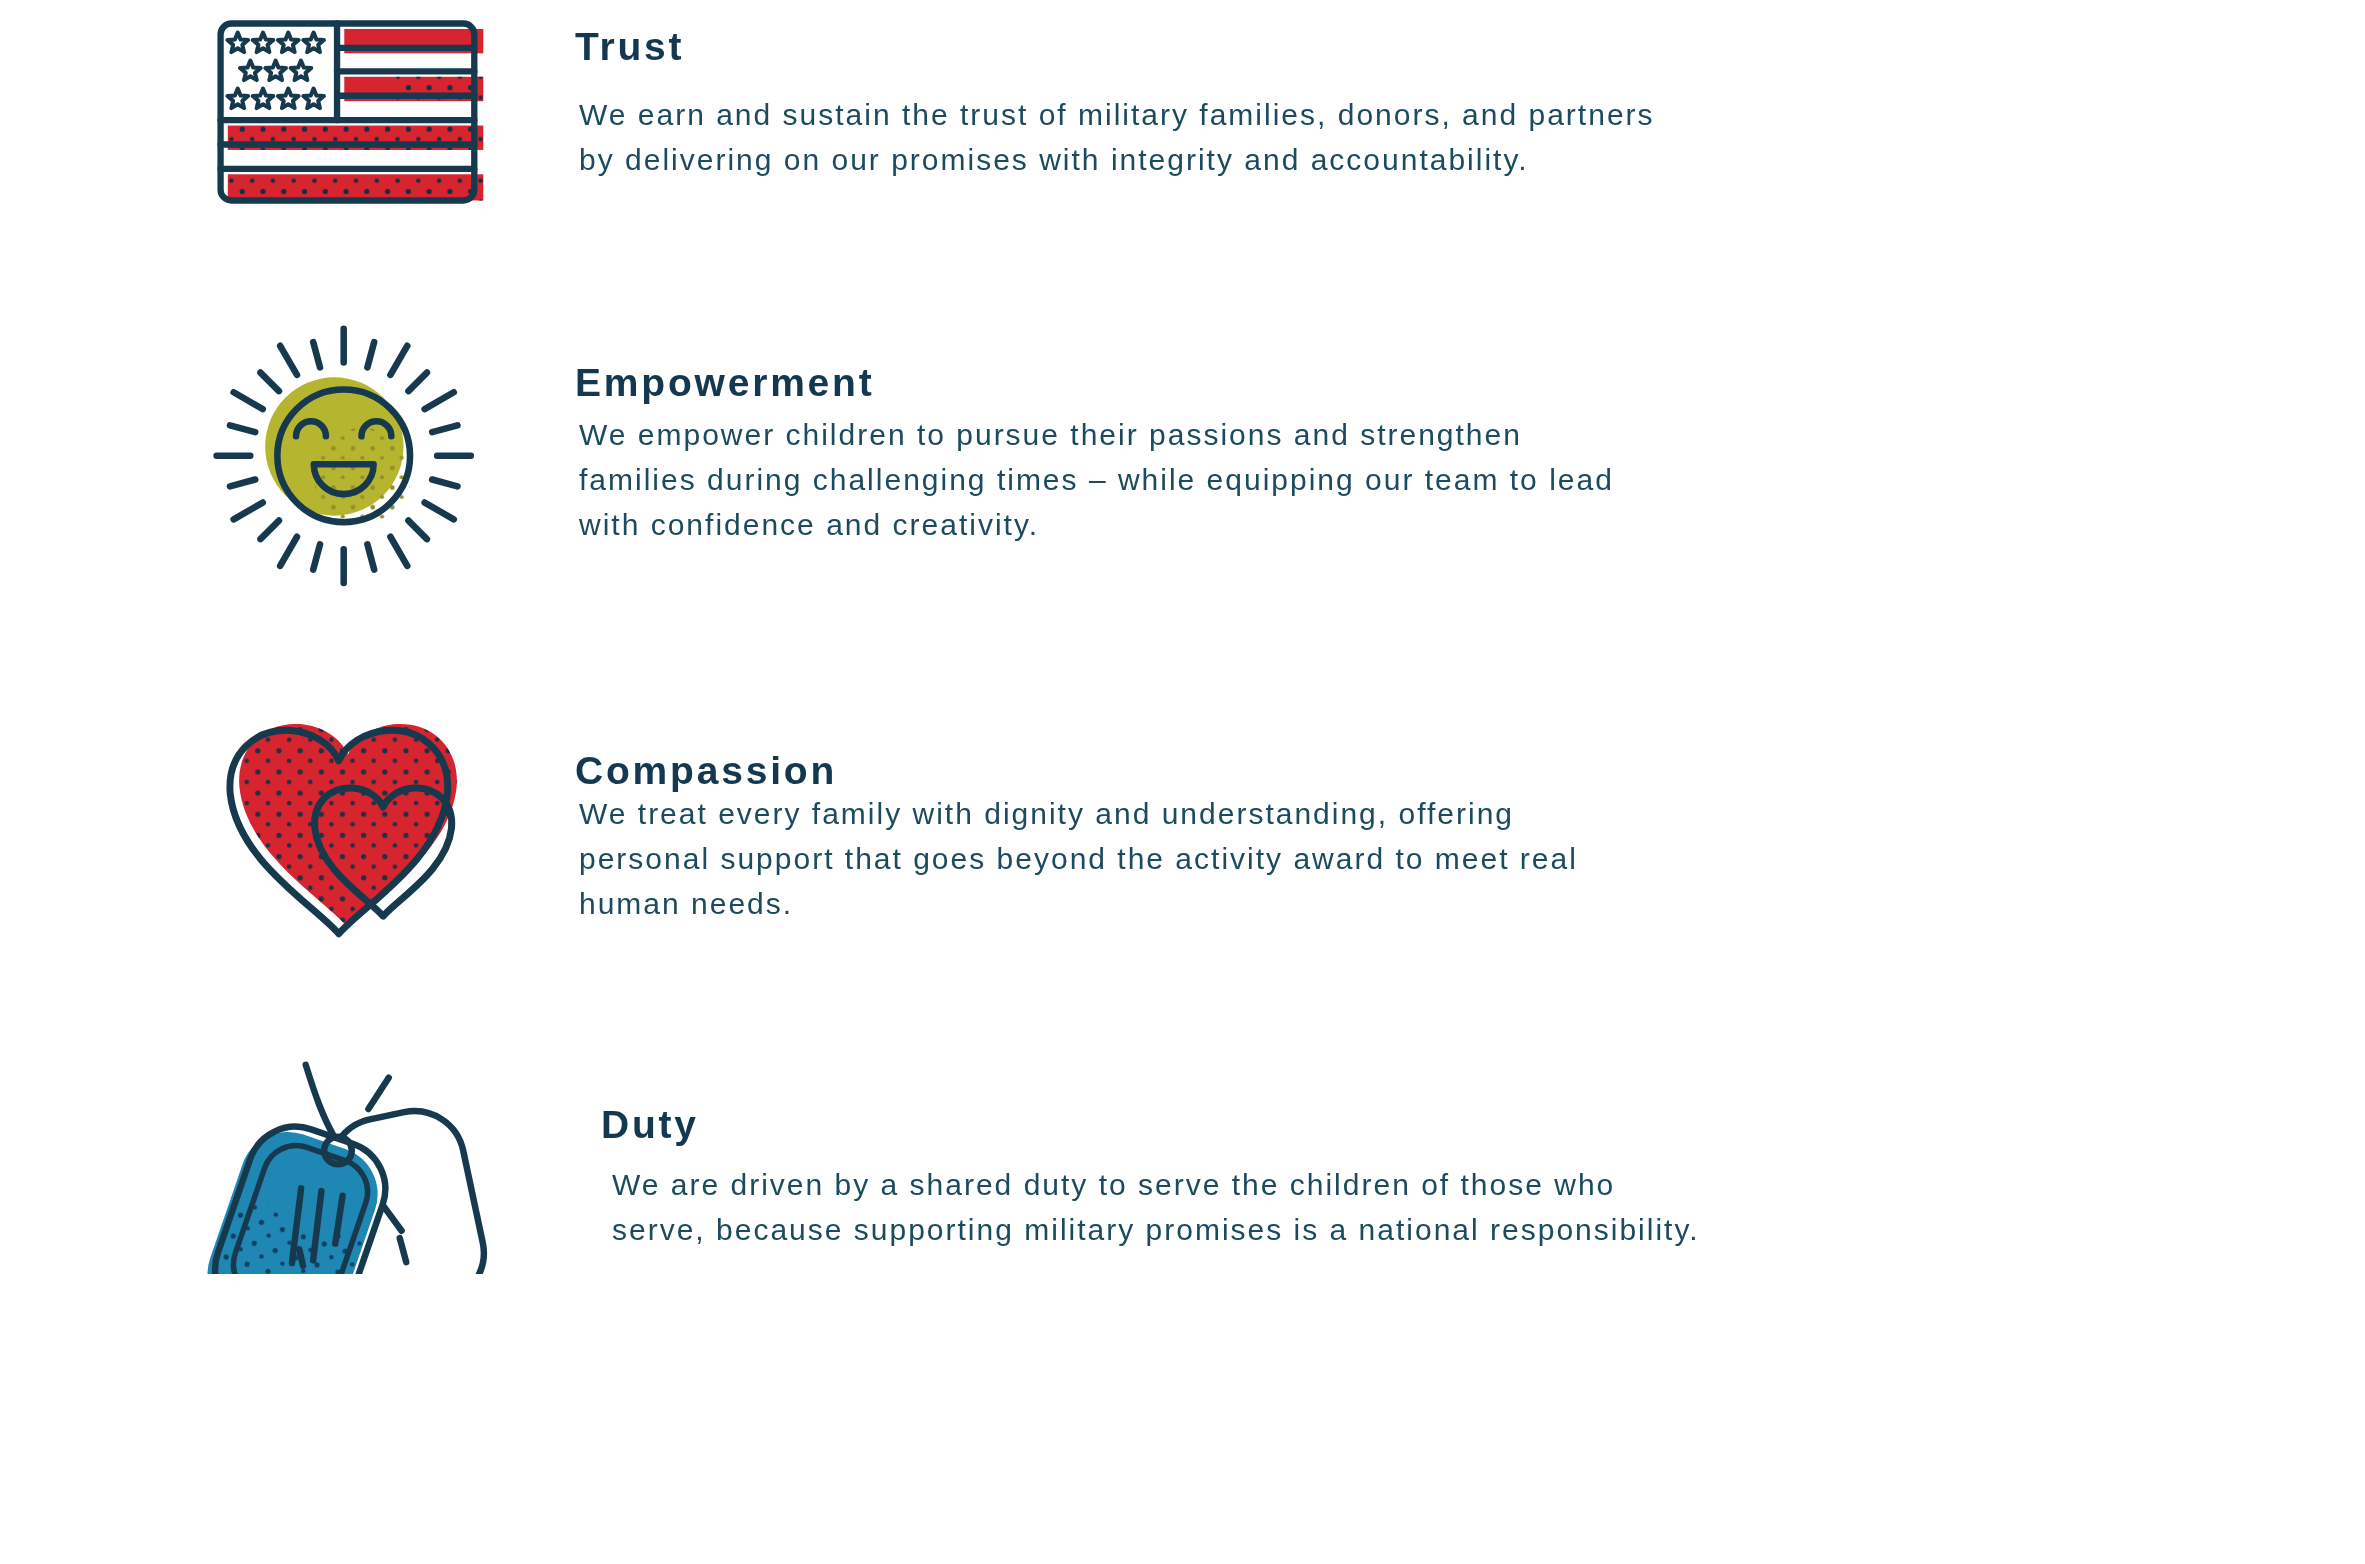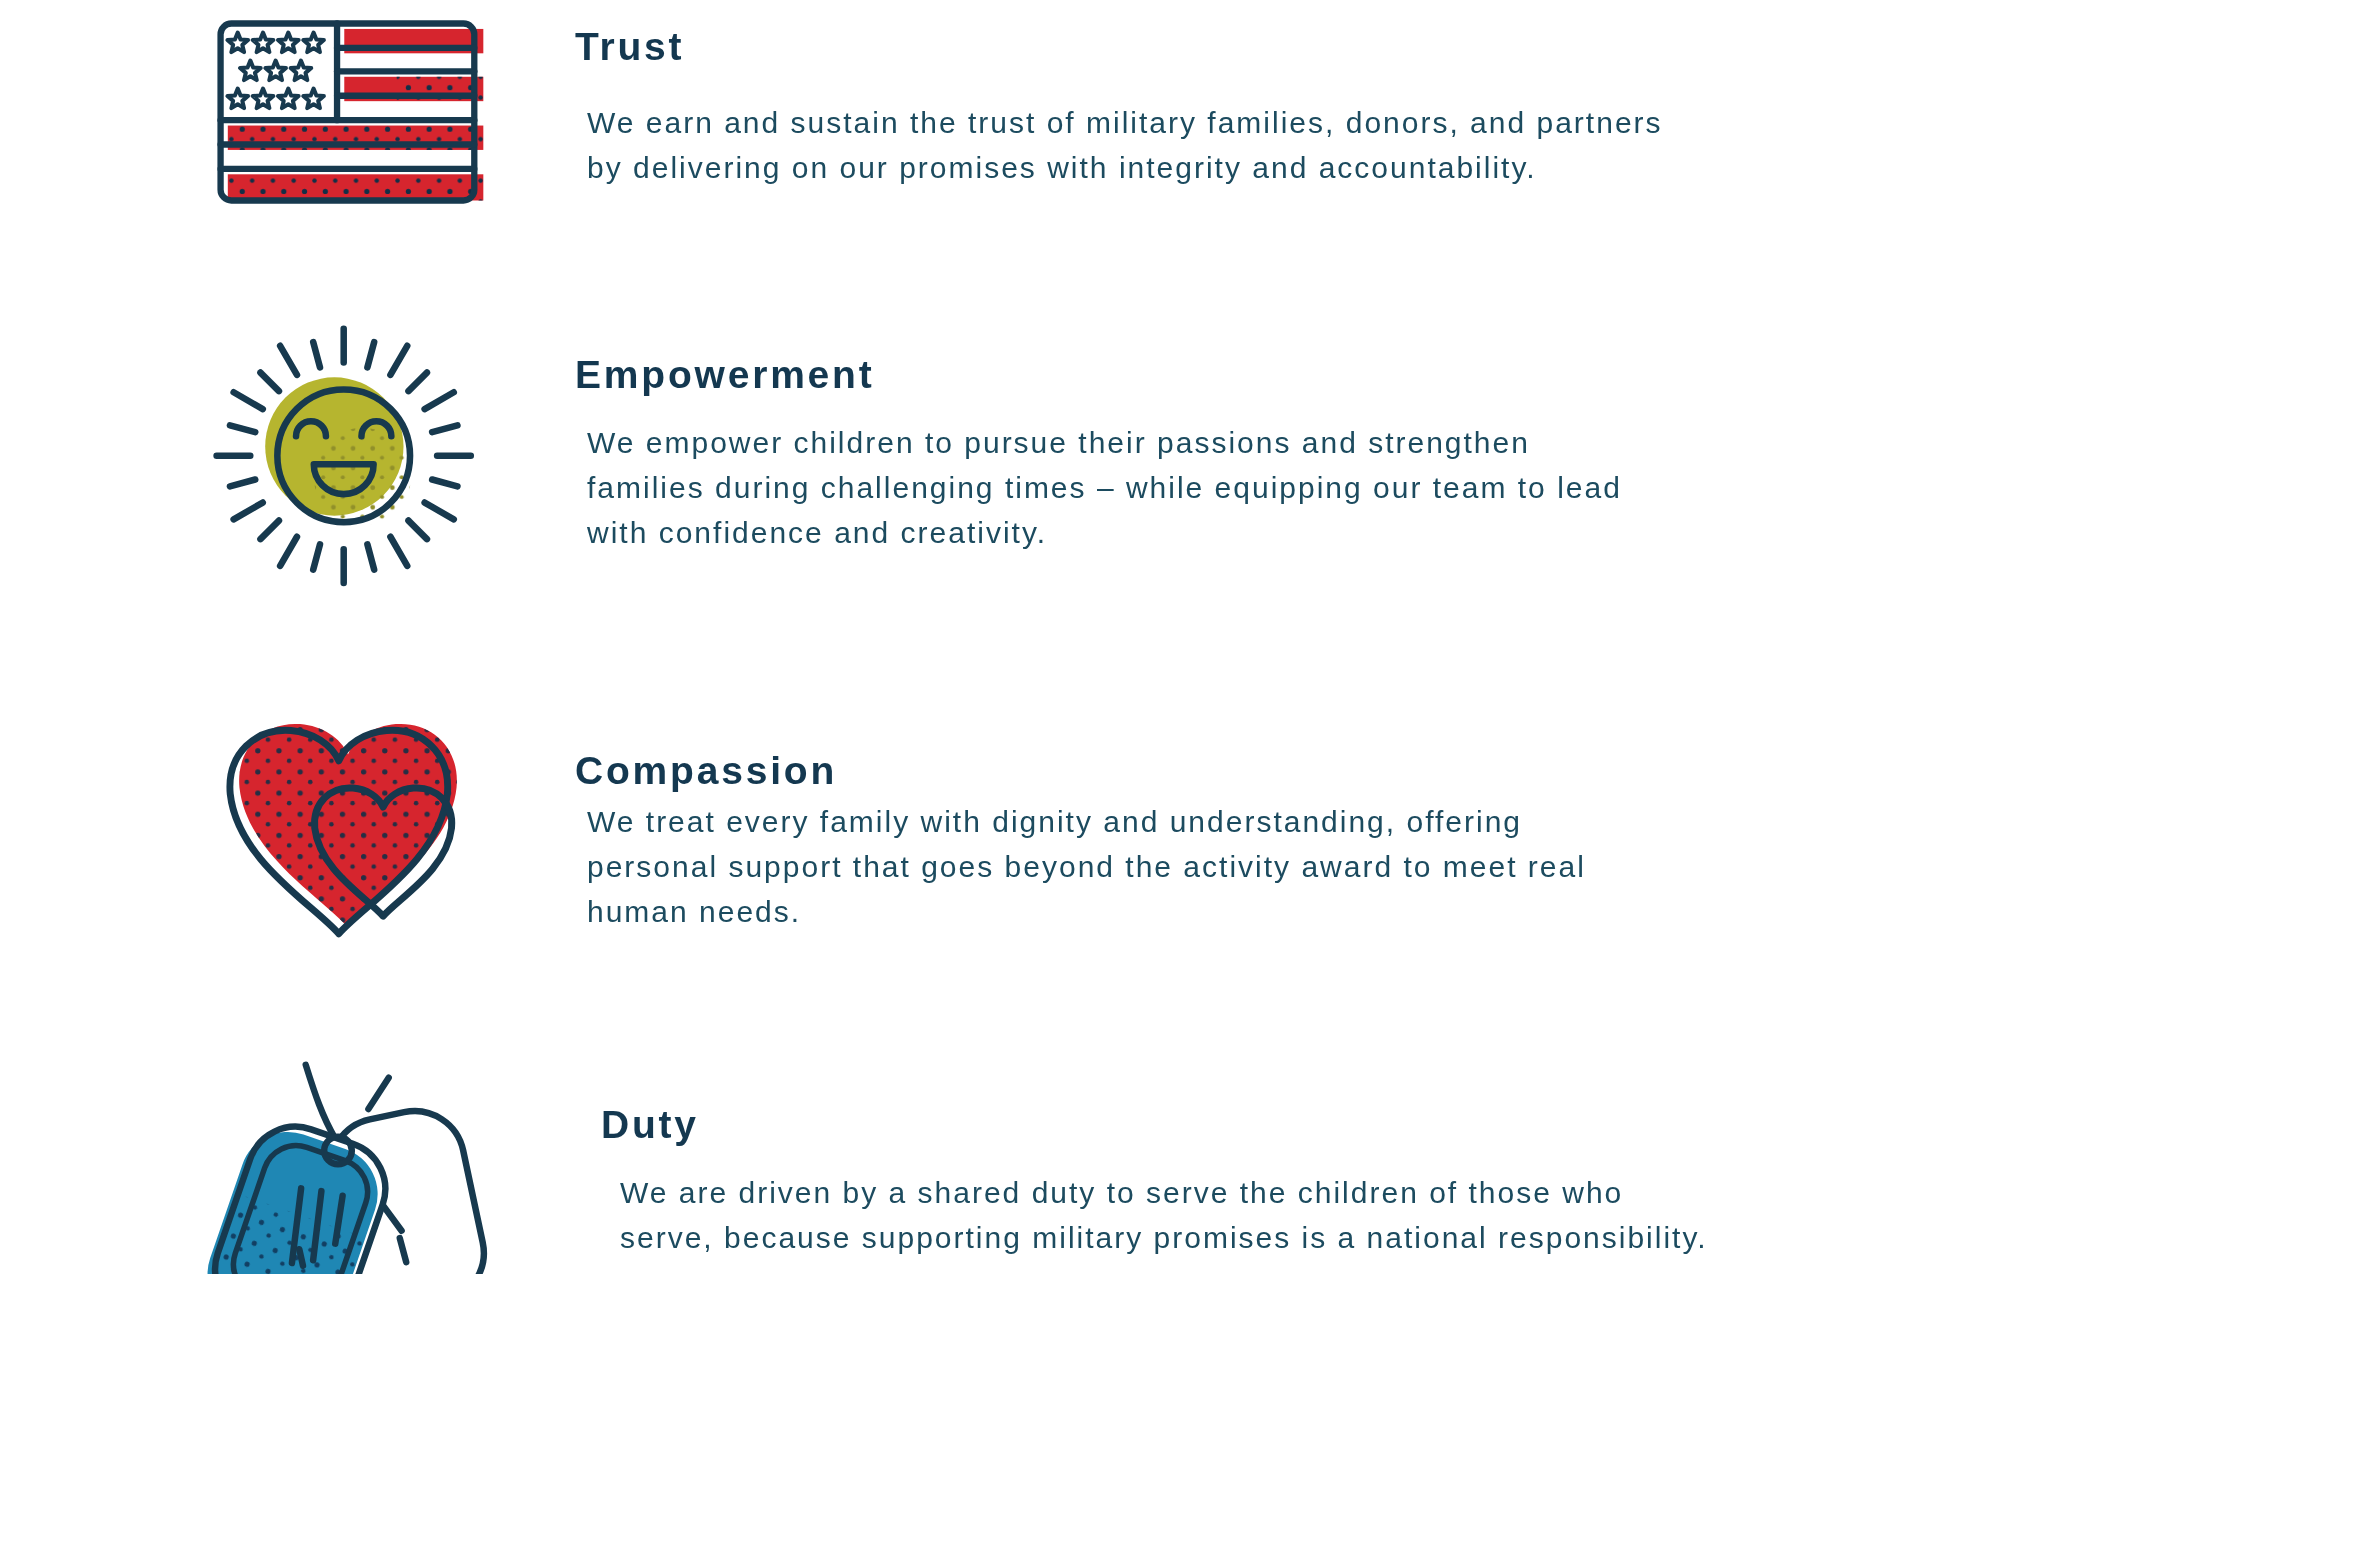--- a/index.html
+++ b/index.html
@@ -13,21 +13,21 @@
     position:relative; width:2365px; height:1274px; overflow:hidden;
     background:var(--background);
     font-family:"Liberation Sans", sans-serif;
   }
   .abs{position:absolute;}
   .value-title{
     margin:0; font-size:39px; font-weight:700; letter-spacing:2.8px;
     line-height:1.2; color:var(--heading_text);
   }
   .value-desc{
-    margin:12px; font-size:30px; font-weight:400; letter-spacing:2px;
+    margin:4px; font-size:30px; font-weight:400; letter-spacing:2px;
     line-height:45px; color:var(--body_text); white-space:pre-line; width:1447px;
   }
   .stroke-navy{stroke:var(--navy); fill:none;}
   .fill-red{fill:var(--red);}
   .fill-olive{fill:var(--olive);}
   .fill-blue{fill:var(--blue);}
   .fill-white{fill:#ffffff;}
   .pat-navy{fill:var(--dot_navy);}
   .pat-olive{fill:var(--olive_dot);}
   .pat-blue{fill:var(--blue_dot);}
@@ -142,21 +142,21 @@
           <use href="#rayL" transform="rotate(330 142 140)"></use>
           <use href="#rayS" transform="rotate(345 142 140)"></use>
         </g>
         <g class="stroke-navy" stroke-width="7" stroke-linecap="round" stroke-linejoin="round">
           <path d="M 91 119 A 16 16 0 0 1 123 119"></path>
           <path d="M 161 119 A 16 16 0 0 1 193 119"></path>
           <path d="M 110 149 L 174 149 A 32 32 0 0 1 110 149 Z"></path>
         </g>
       </svg>
     </div>
-    <h3 class="abs value-title" style="left:575px; top:352px;text-align:right;">Empowerment</h3>
+    <h3 class="abs value-title" style="left:575px; top:360px;text-align:right;">Empowerment</h3>
     <p class="abs value-desc" style="left:575px; top:408px;">We empower children to pursue their passions and strengthen
 families during challenging times – while equipping our team to lead
 with confidence and creativity.</p>
   </section>
 
   <section>
     <div class="abs" style="left:210px; top:702px;">
       <svg viewBox="0 0 300 300" width="276" height="276">
         <use href="#heart" transform="translate(10,-7)" class="fill-red"></use>
         <rect x="0" y="0" width="300" height="300" clip-path="url(#heartClip)" fill="url(#dotsNavy)" opacity="0.9"></rect>

